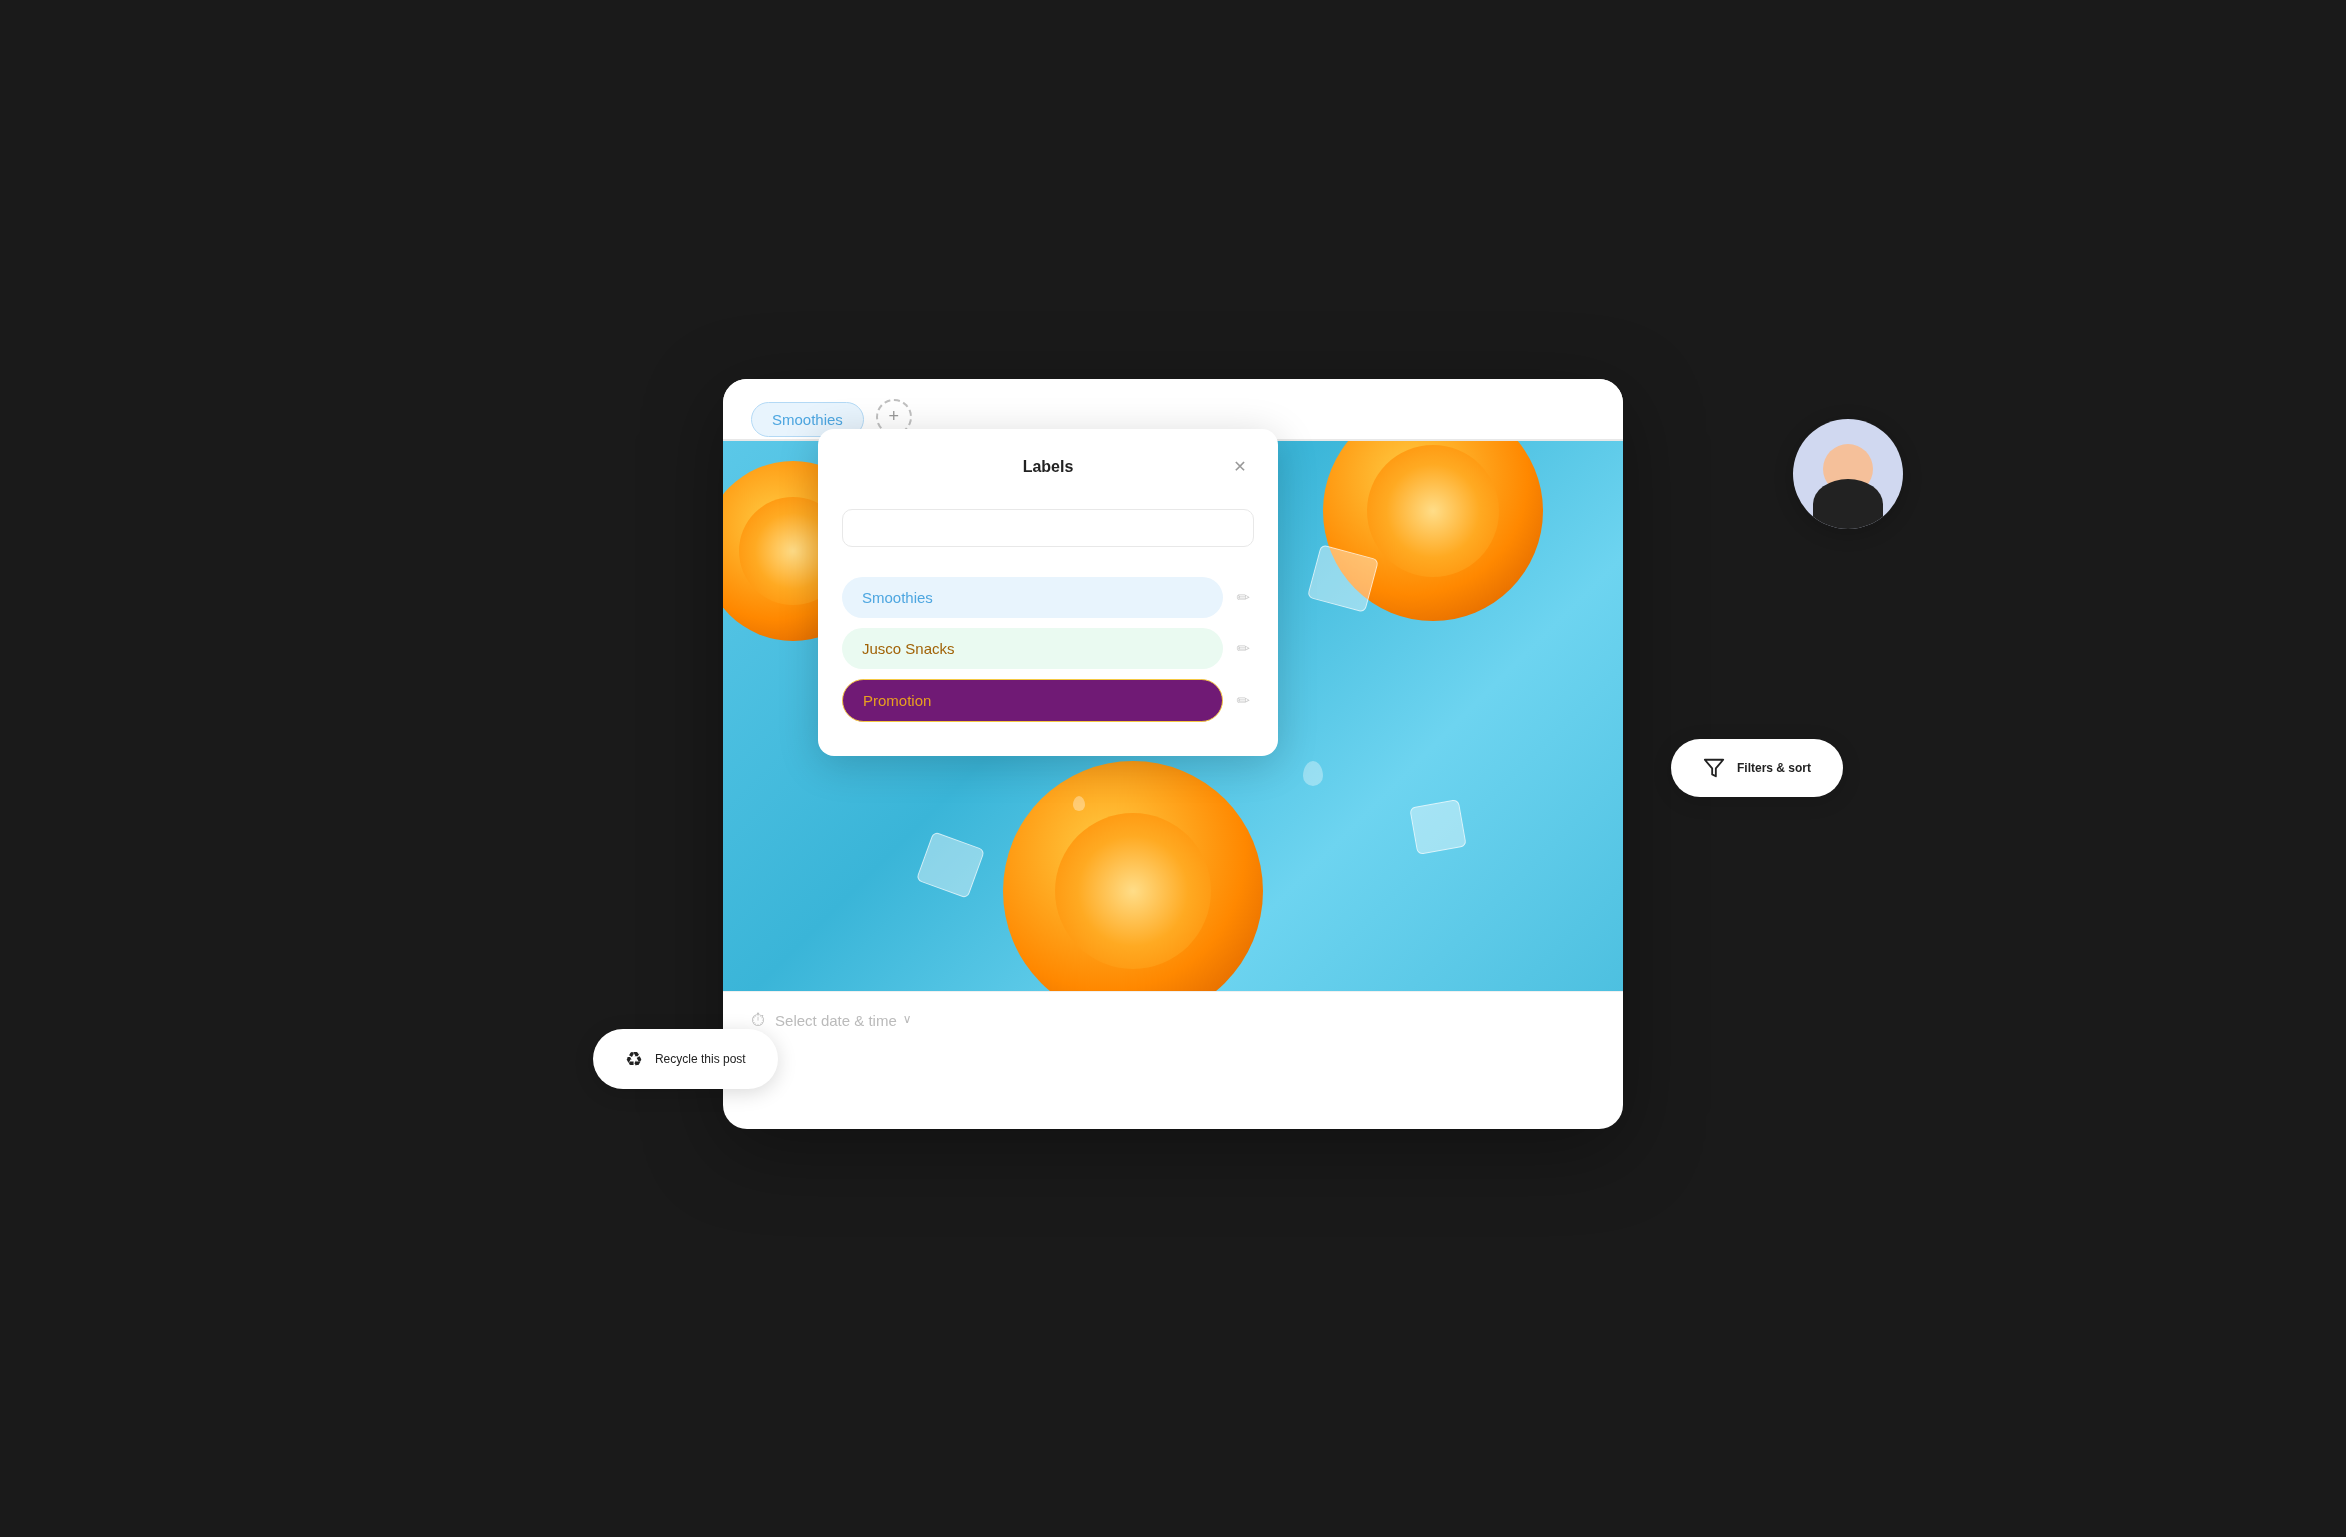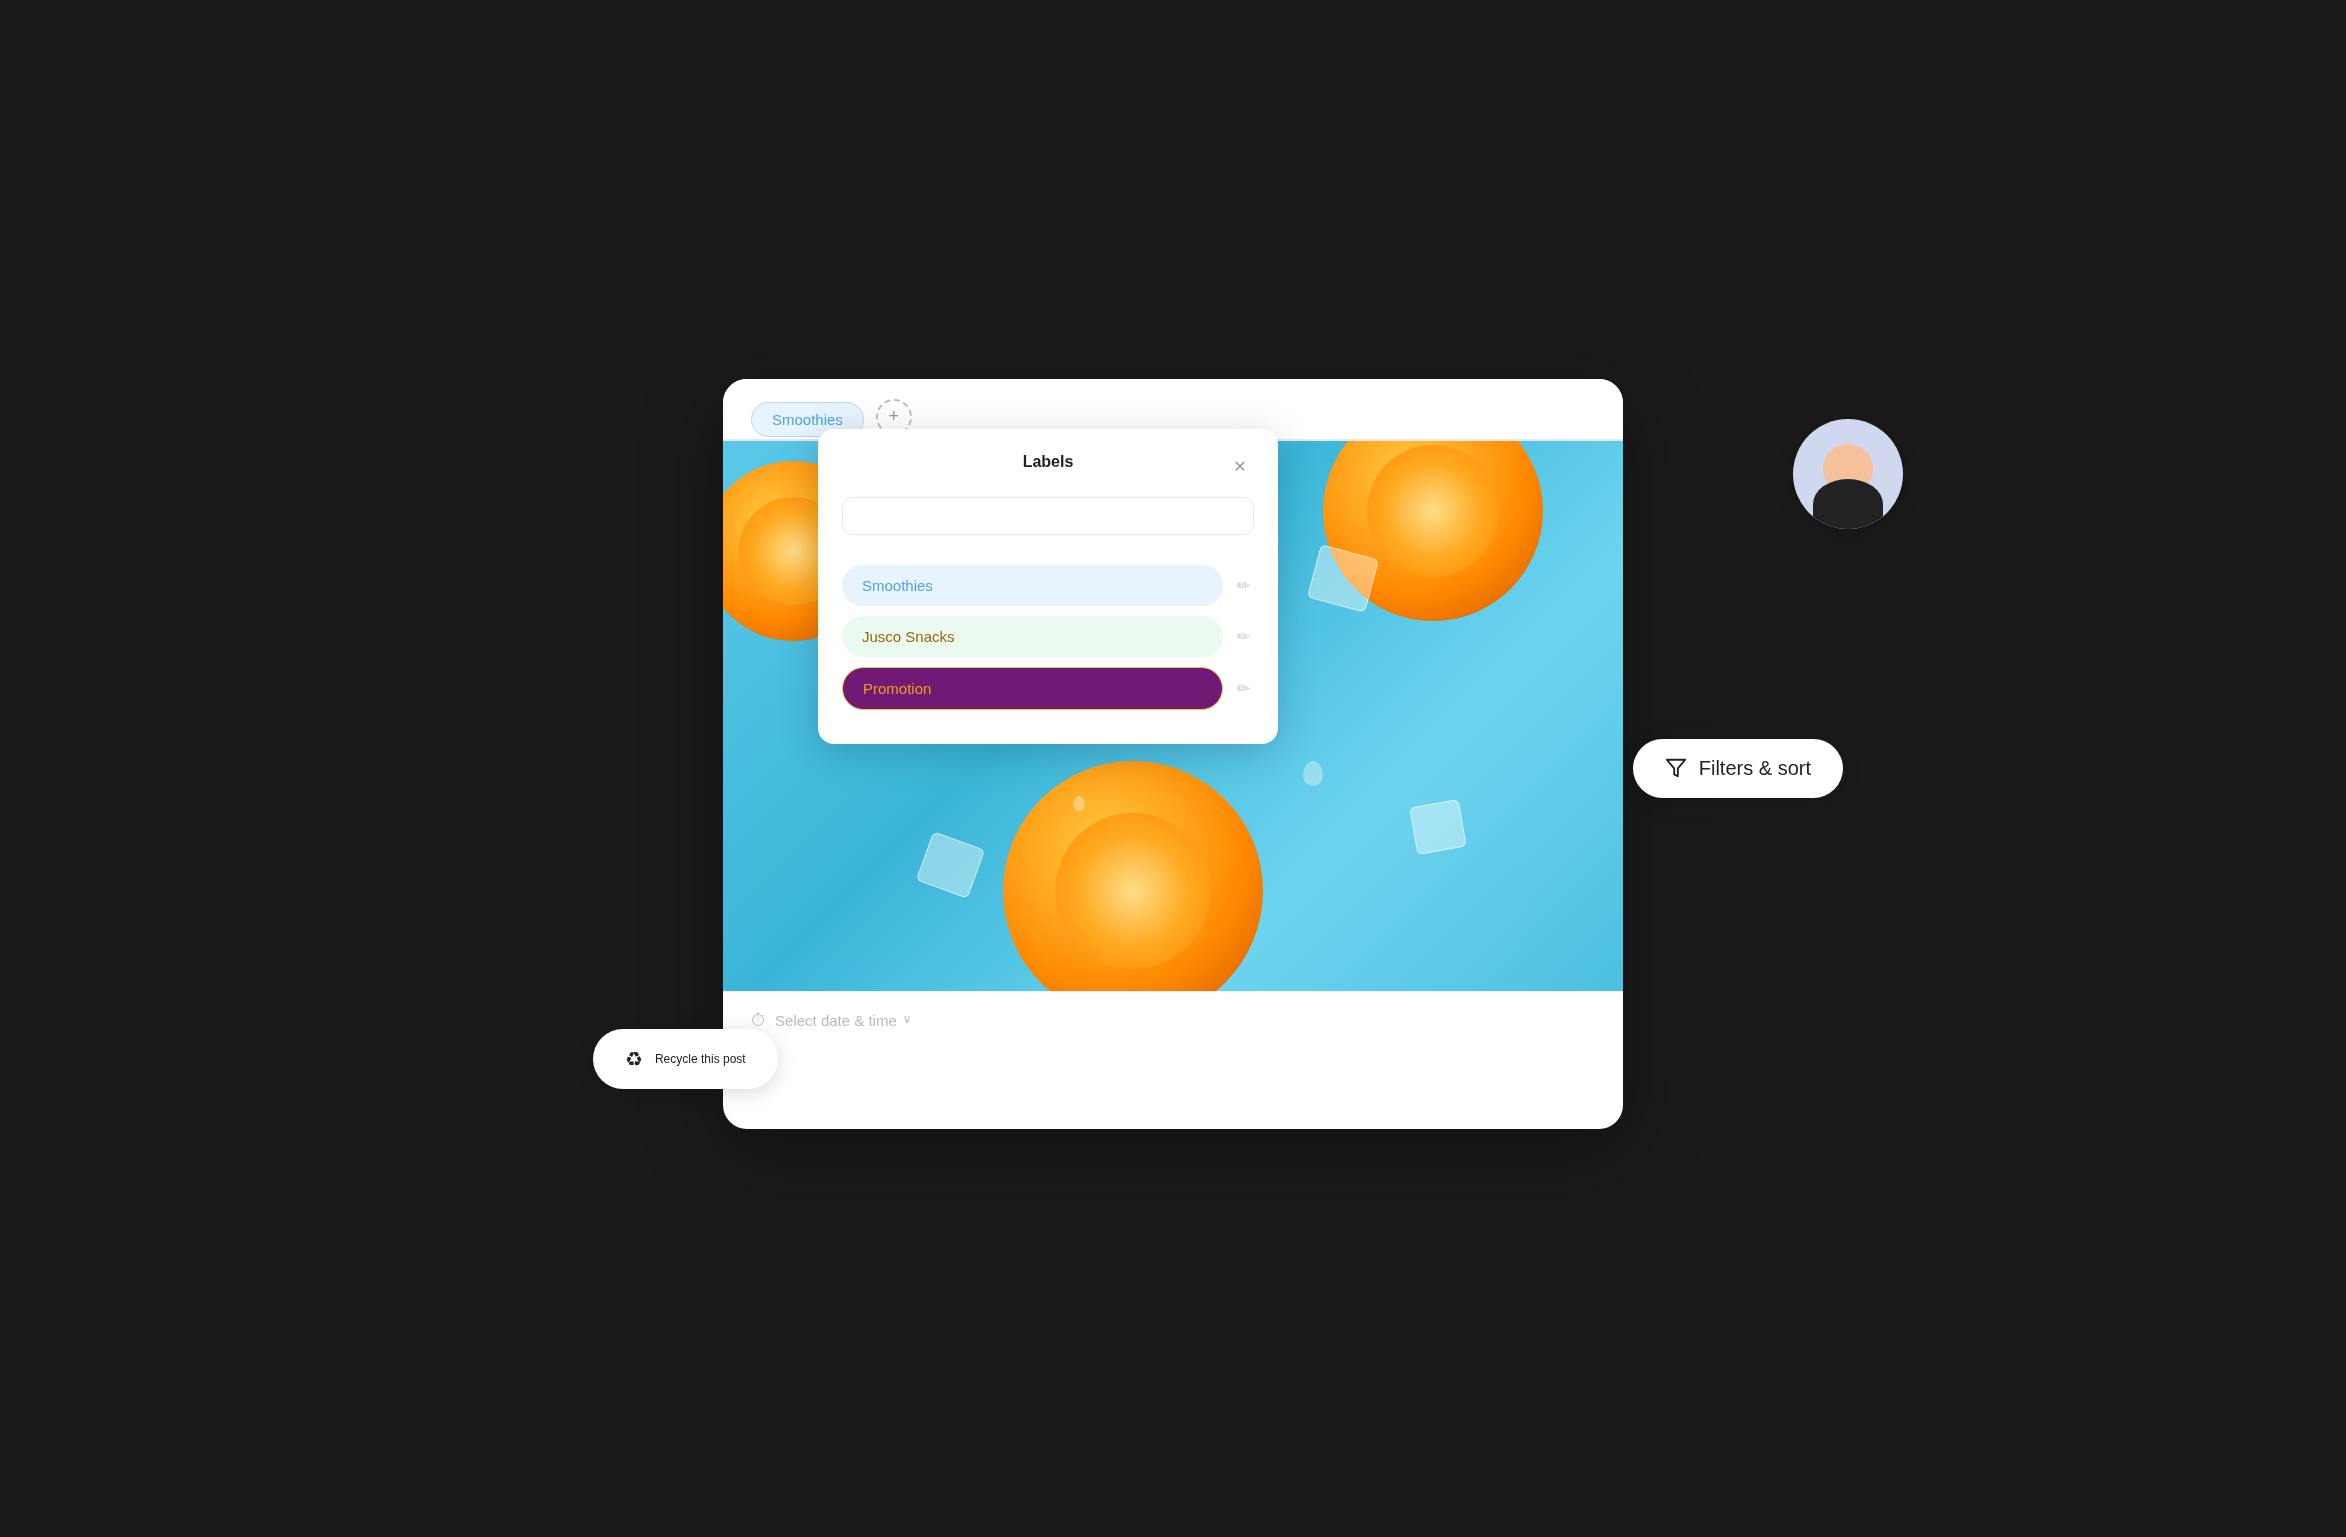--- a/index.html
+++ b/index.html
@@ -184,23 +184,23 @@
       width: 460px;
       background: #fff;
       border-radius: 16px;
       box-shadow: 0 8px 40px rgba(0,0,0,0.18);
       padding: 24px;
       z-index: 20;
     }
 
     .dropdown-header {
       display: flex;
-      align-items: flex-start;
+      align-items: center;
       justify-content: space-between;
-      margin-bottom: 16px;
+      margin-bottom: 28px;
     }
 
     .dropdown-title {
       font-size: 16px;
       font-weight: 600;
       color: #222;
       text-align: center;
       flex: 1;
     }
 
@@ -320,22 +320,22 @@
       padding: 18px 32px;
       display: flex;
       align-items: center;
       gap: 12px;
       box-shadow: 0 4px 20px rgba(0,0,0,0.15);
       cursor: pointer;
       z-index: 30;
     }
 
     .filters-text {
-      font-size: 20px;
-      font-weight: 400;
+      font-size: 12px;
+      font-weight: 700;
       color: #222;
     }
 
     
     .avatar {
       position: absolute;
       top: 100px;
       right: -180px;
       width: 110px;
       height: 110px;

